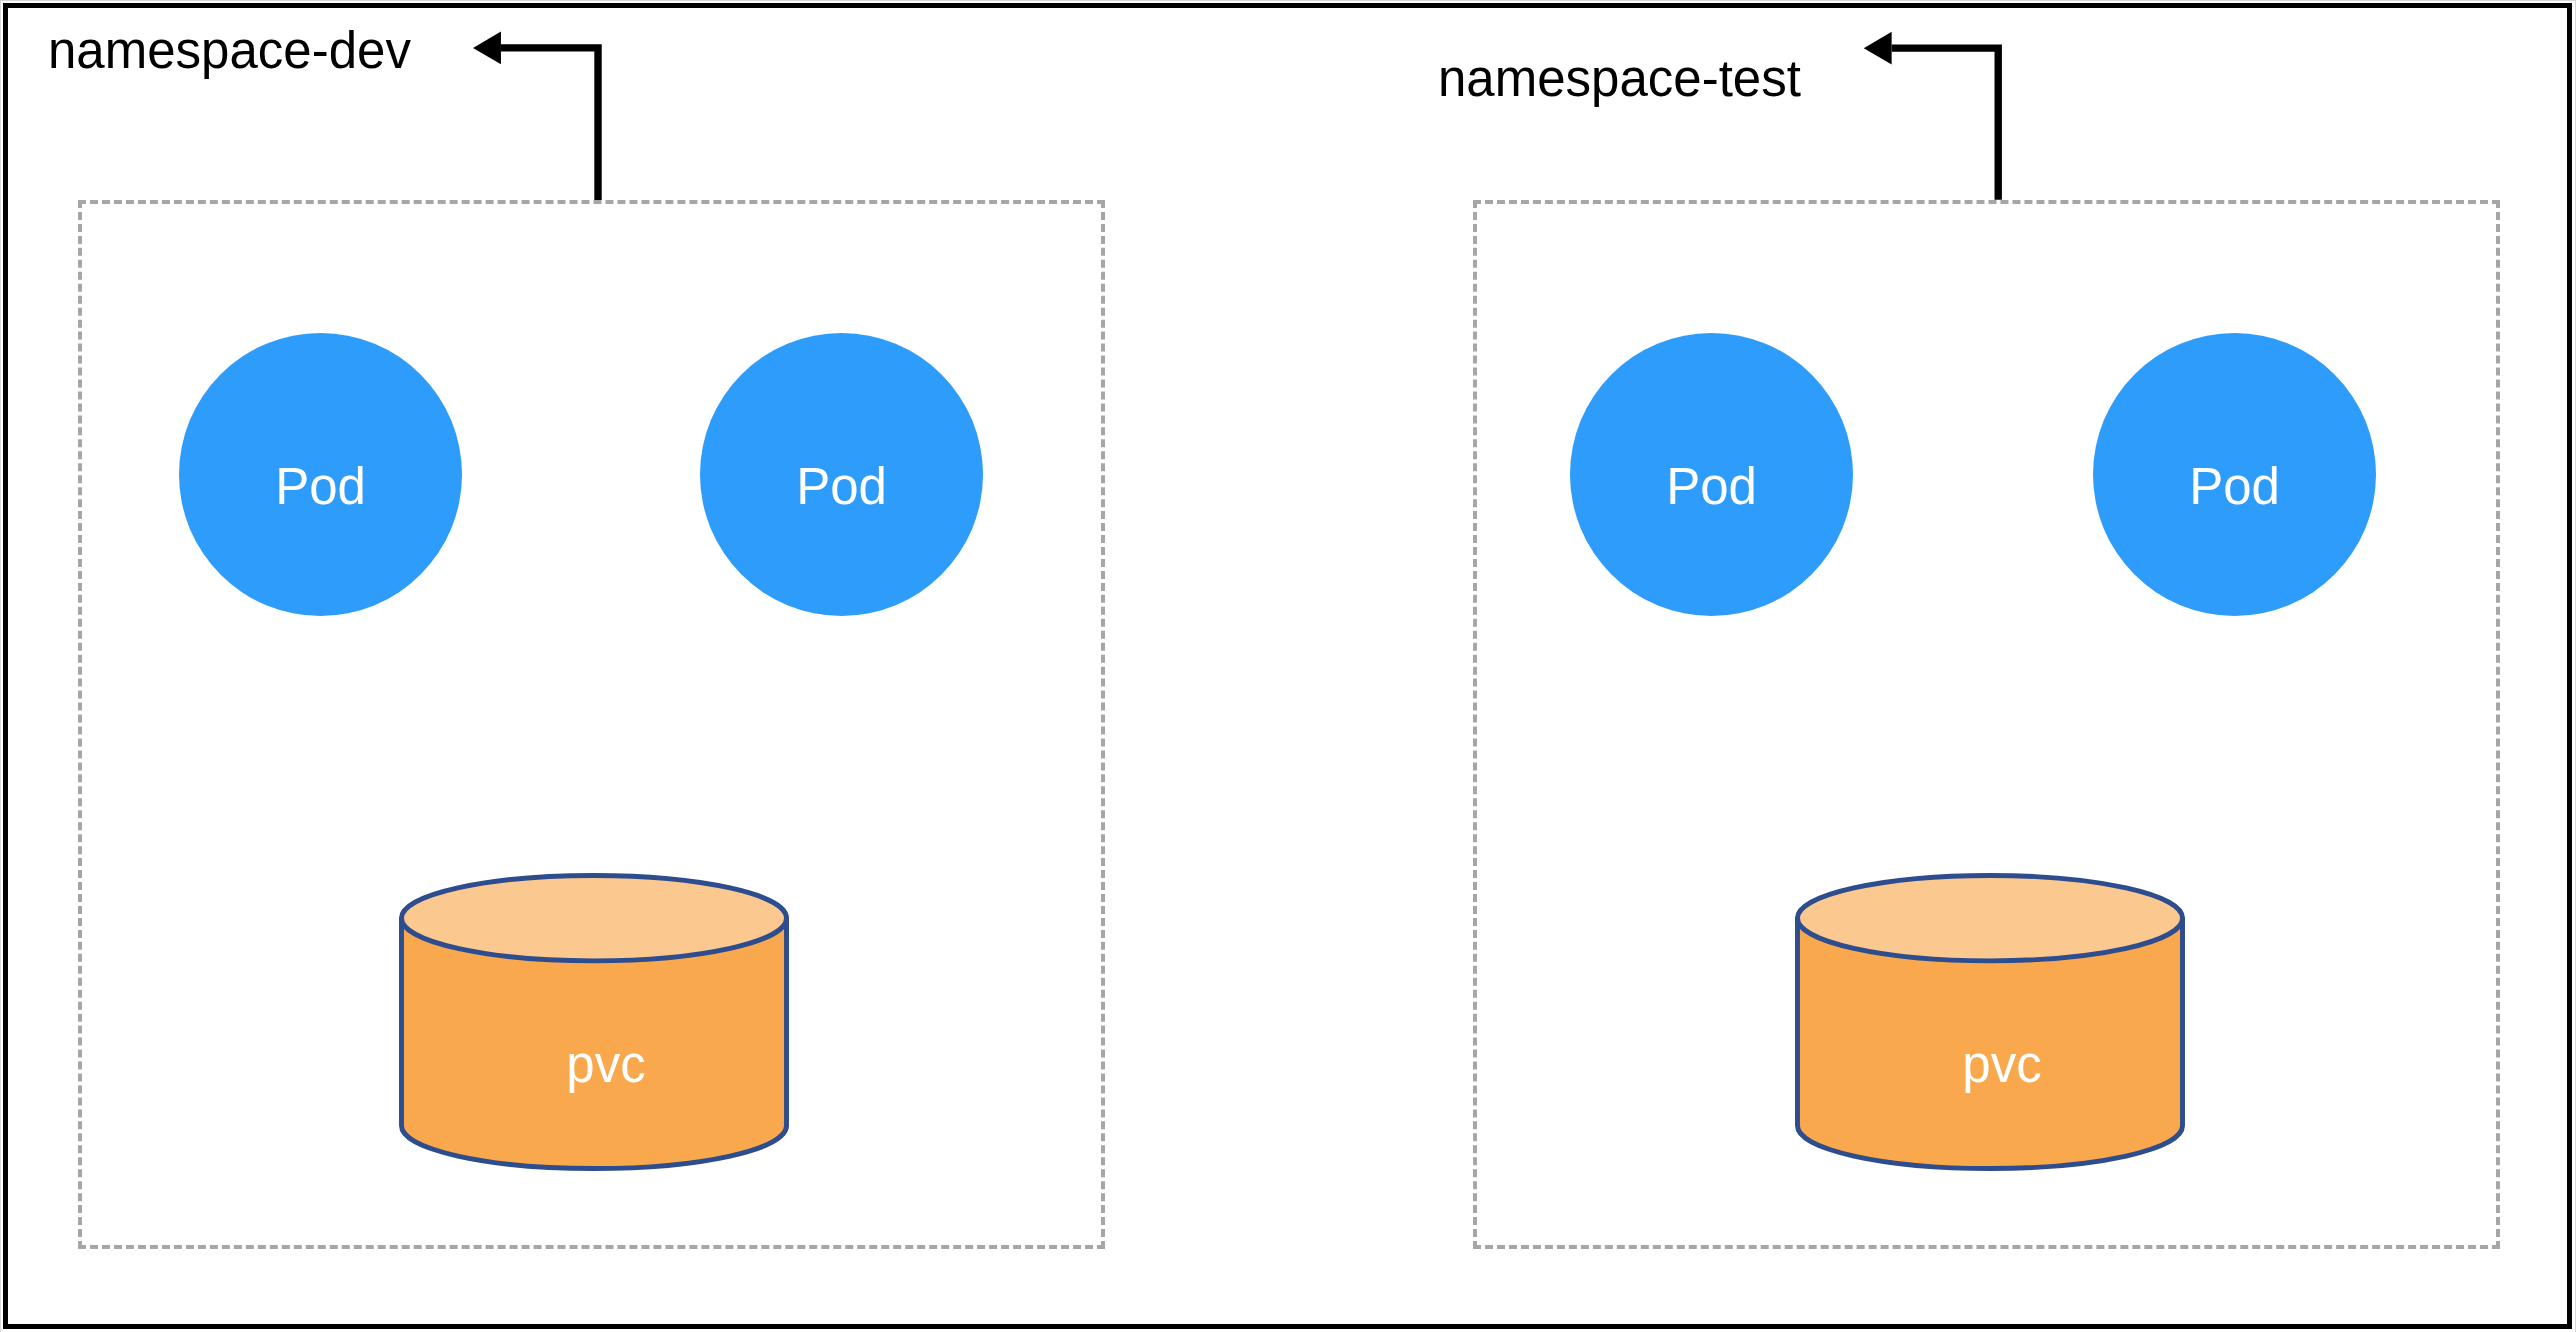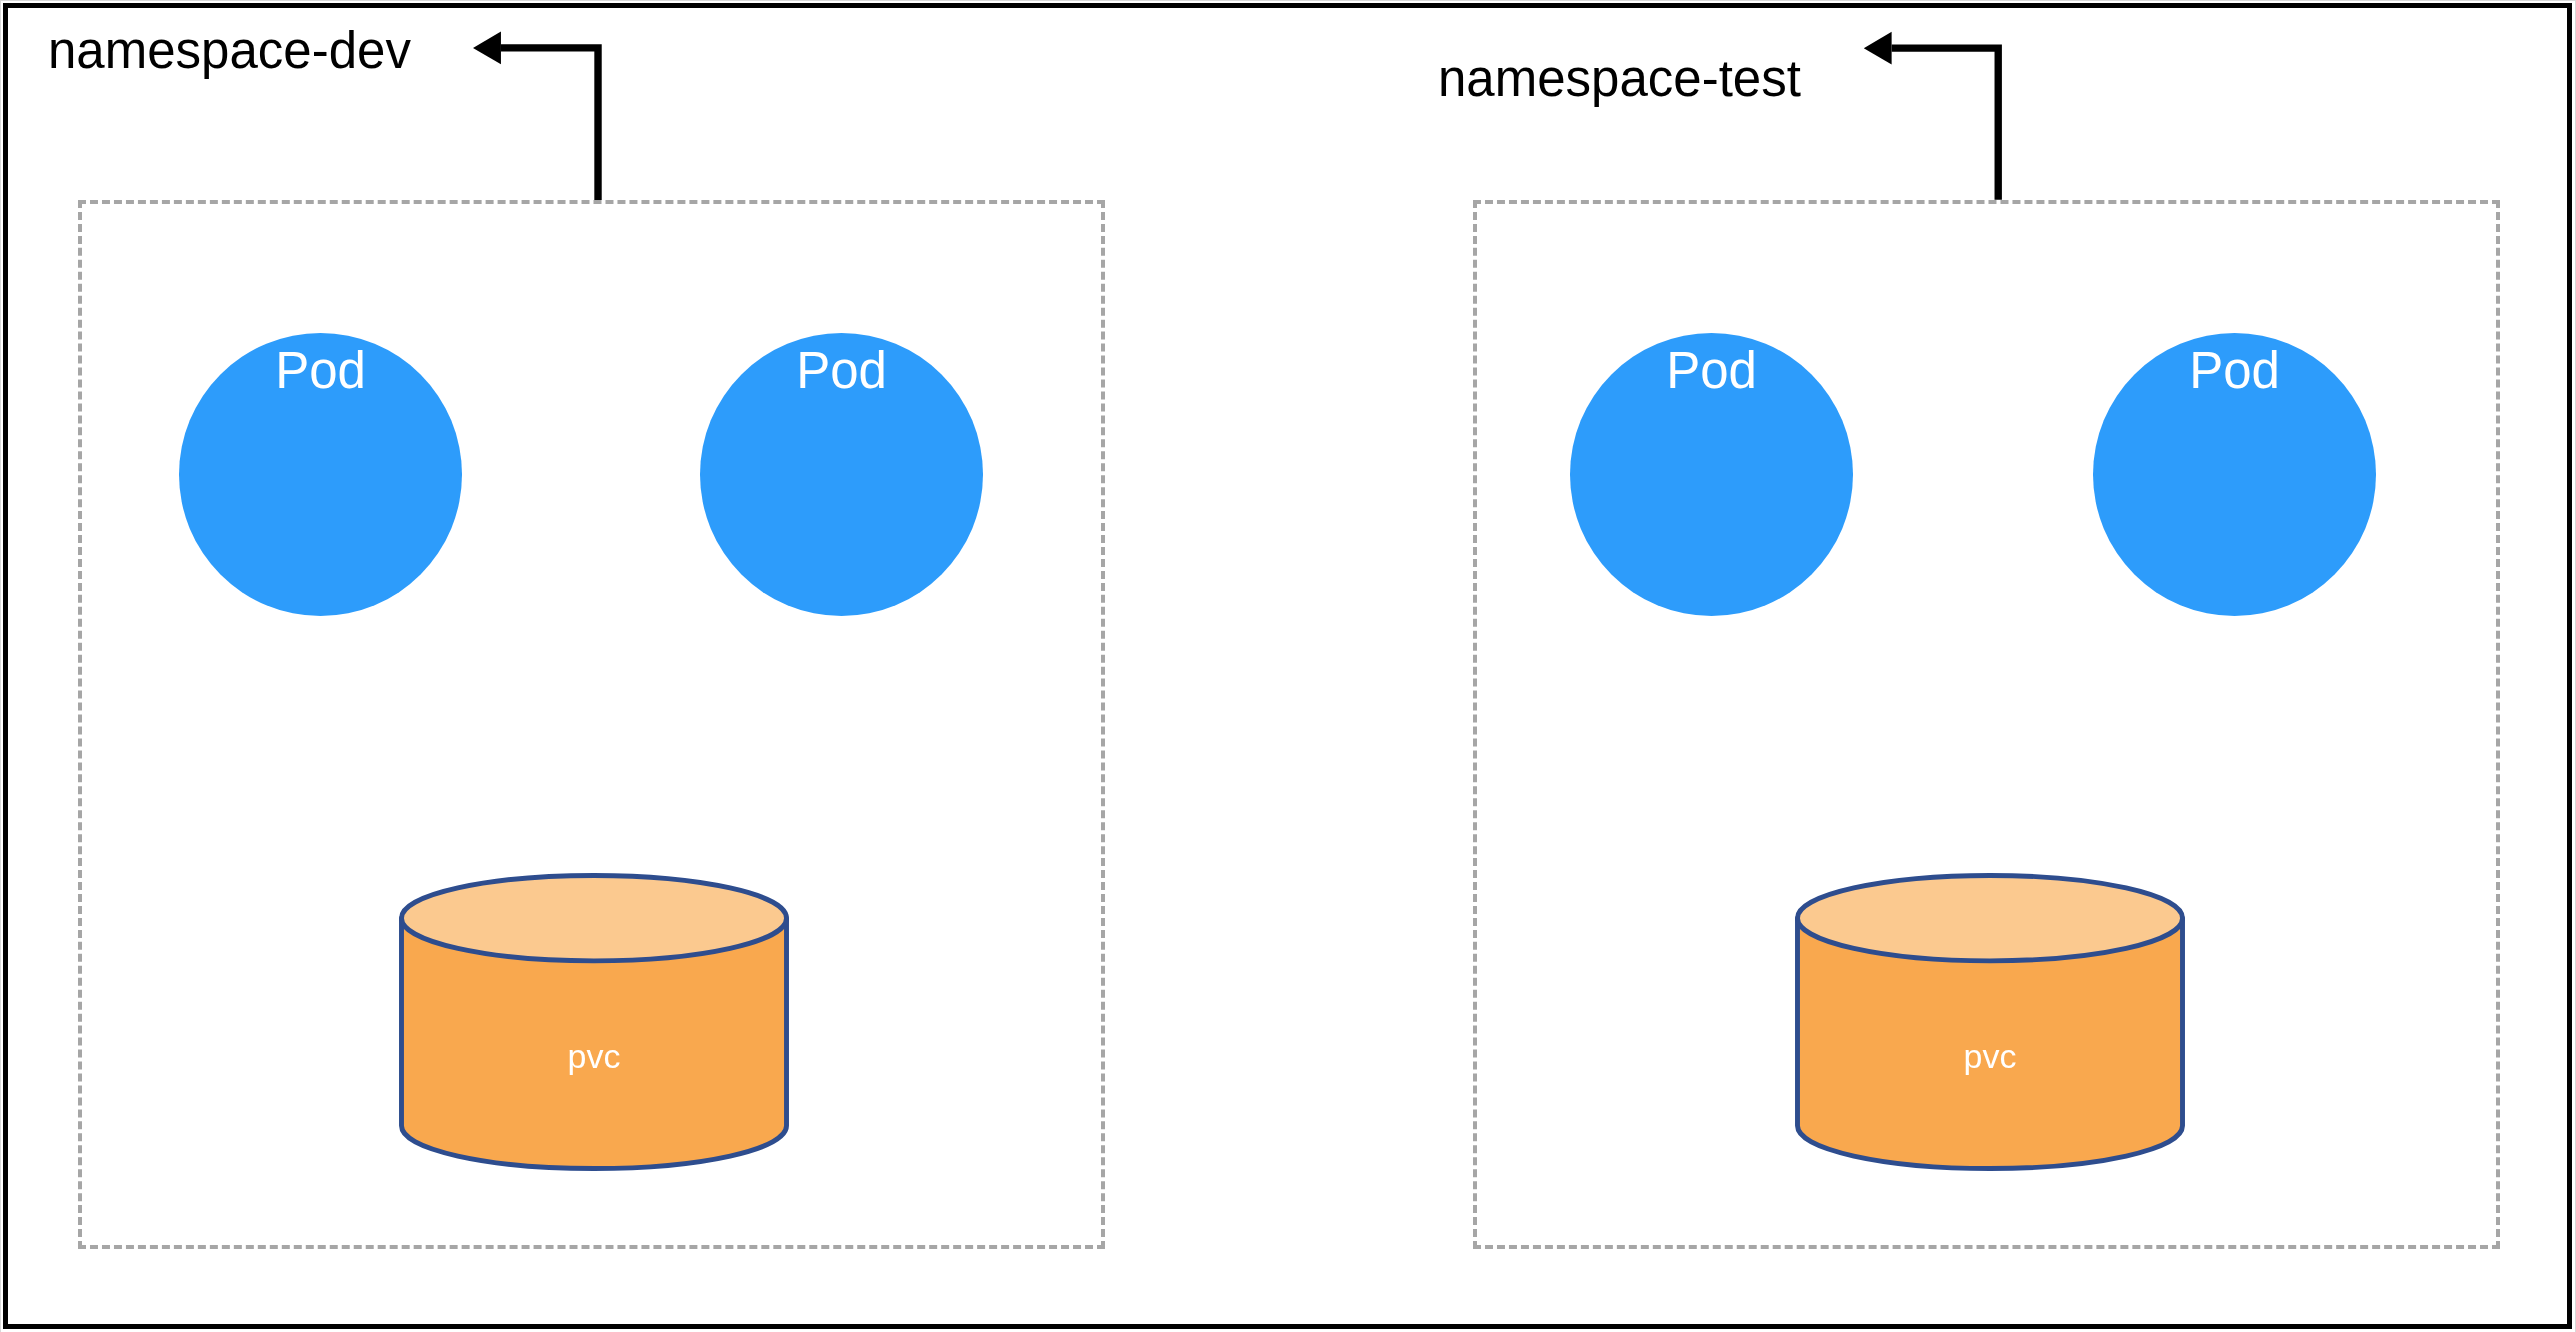--- a/index.html
+++ b/index.html
@@ -68,20 +68,21 @@
     position: absolute;
     overflow: visible;
   }
 
   
   .pod {
     position: absolute;
     border-radius: 50%;
     background: #2D9CFB;
     display: flex;
+    align-items: center;
     justify-content: center;
   }
   .pod-label {
     color: #ffffff;
     font-size: 51px;
     font-weight: 400;
     line-height: 1;
     font-family: "Liberation Sans", sans-serif;
     
     transform: translateY(11.5px);
@@ -91,25 +92,25 @@
   
   .pvc {
     position: absolute;
   }
   .pvc svg {
     display: block;
     overflow: visible;
   }
   .pvc-label {
     position: absolute;
-    left: 0;
+    left: 12px;
     width: 100%;
     text-align: center;
     color: #ffffff;
-    font-size: 34px;
+    font-size: 51px;
     font-weight: 400;
     line-height: 1;
     font-family: "Liberation Sans", sans-serif;
     user-select: none;
   }
 </style>
 </head>
 <body>
 
 <div id="canvas">

